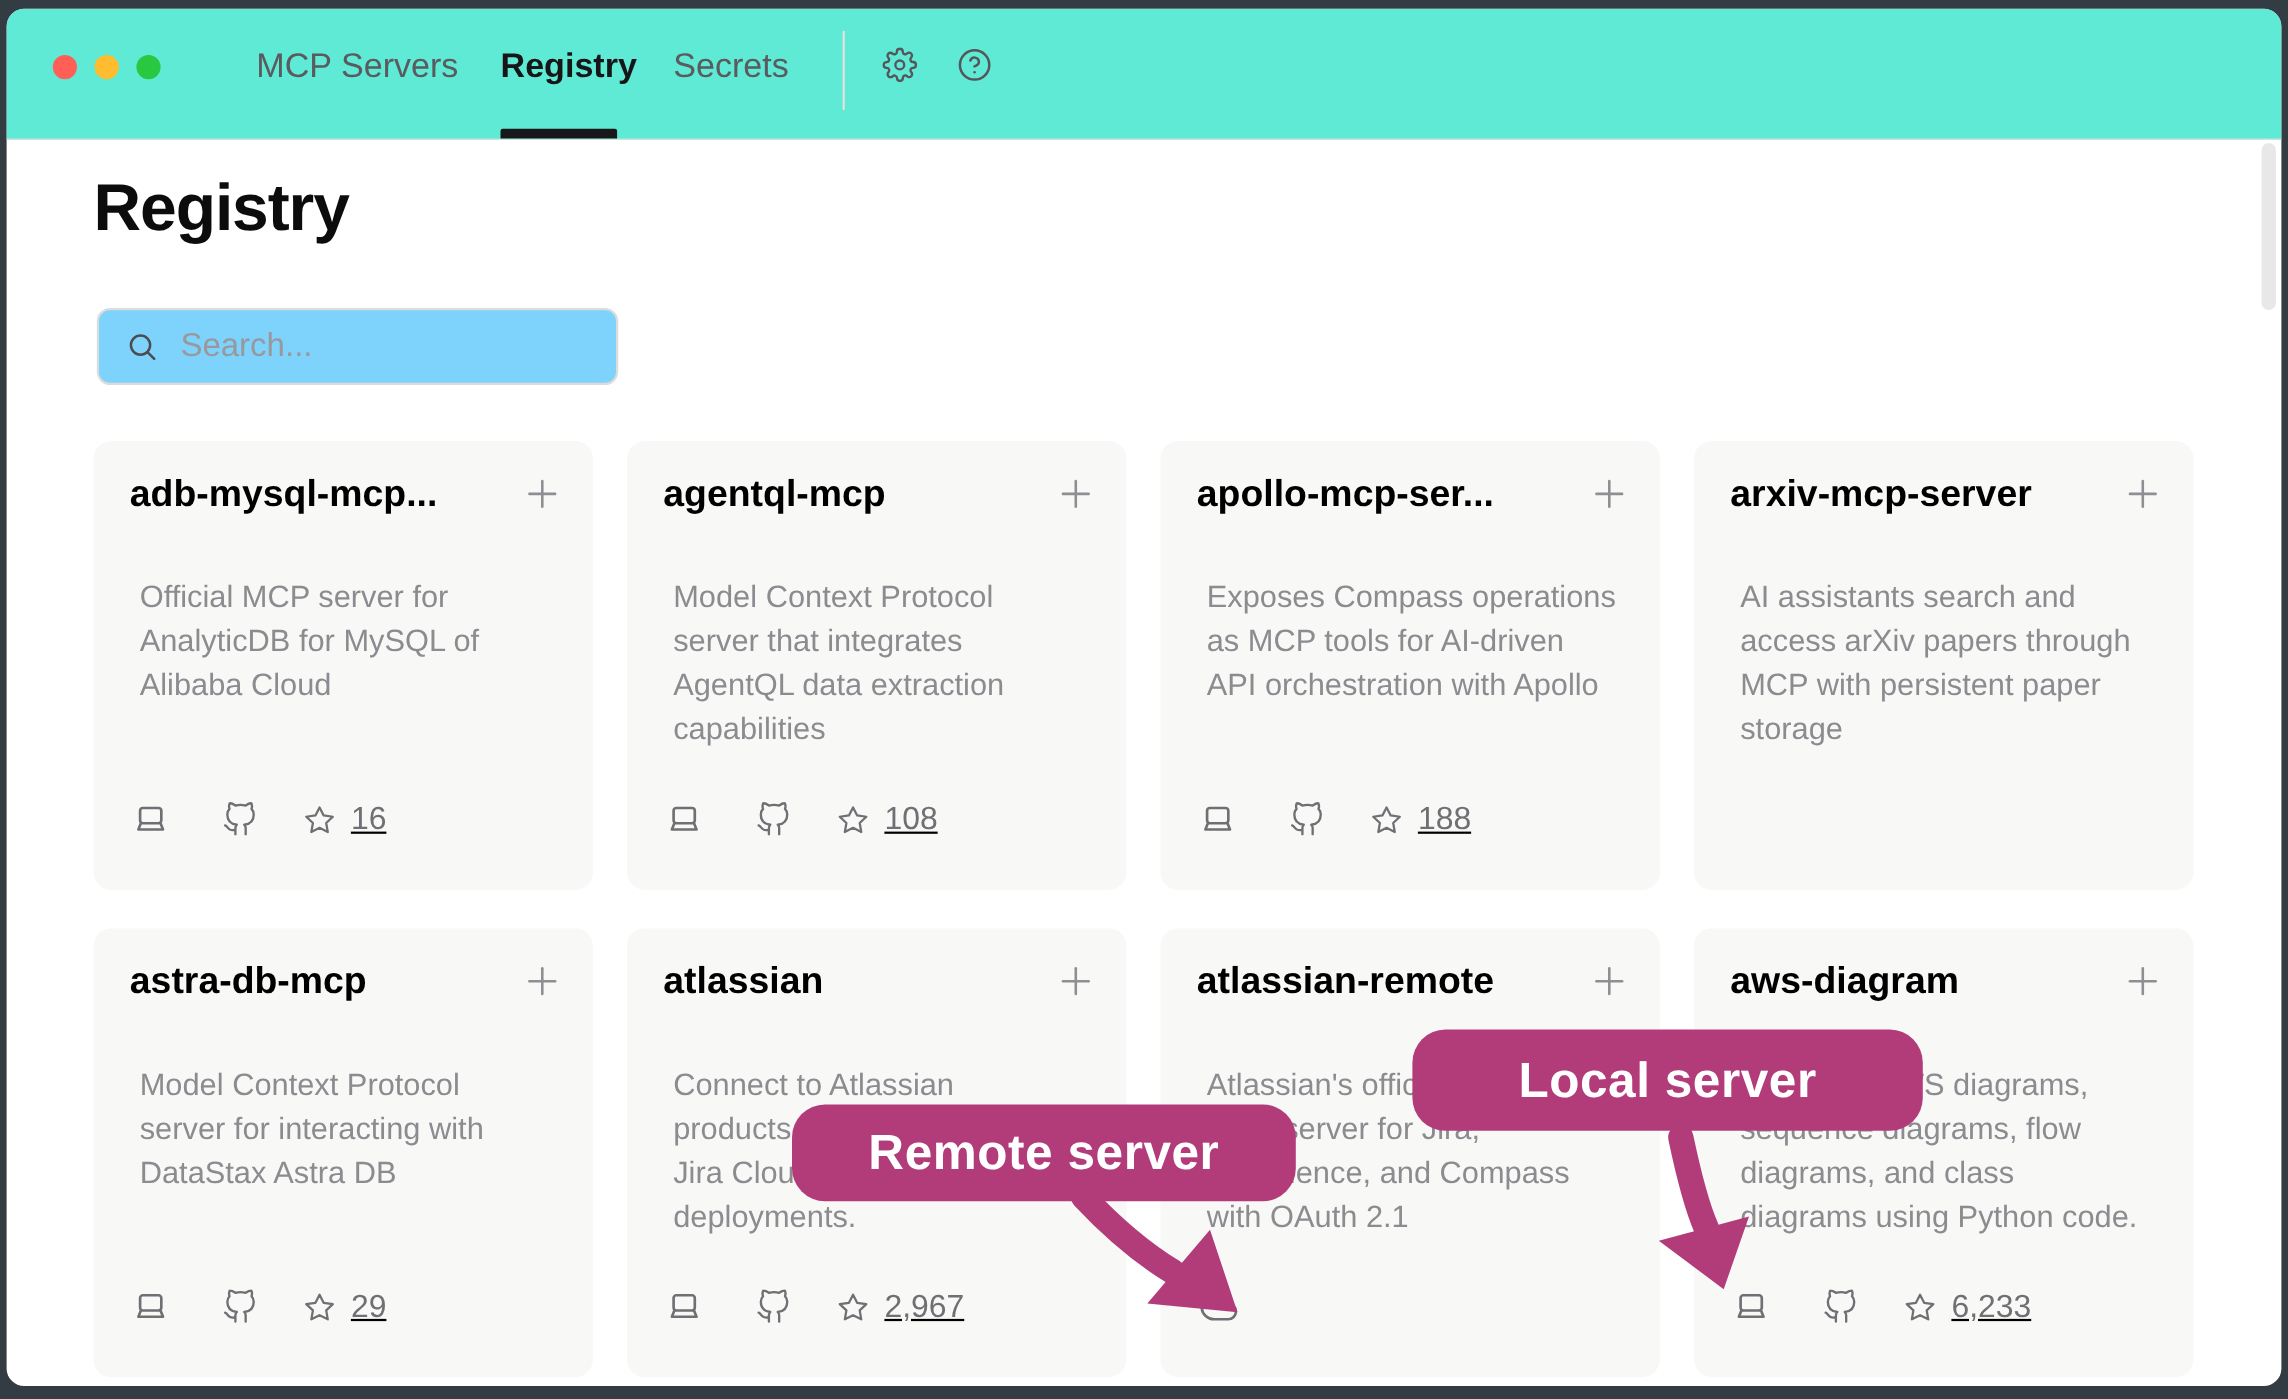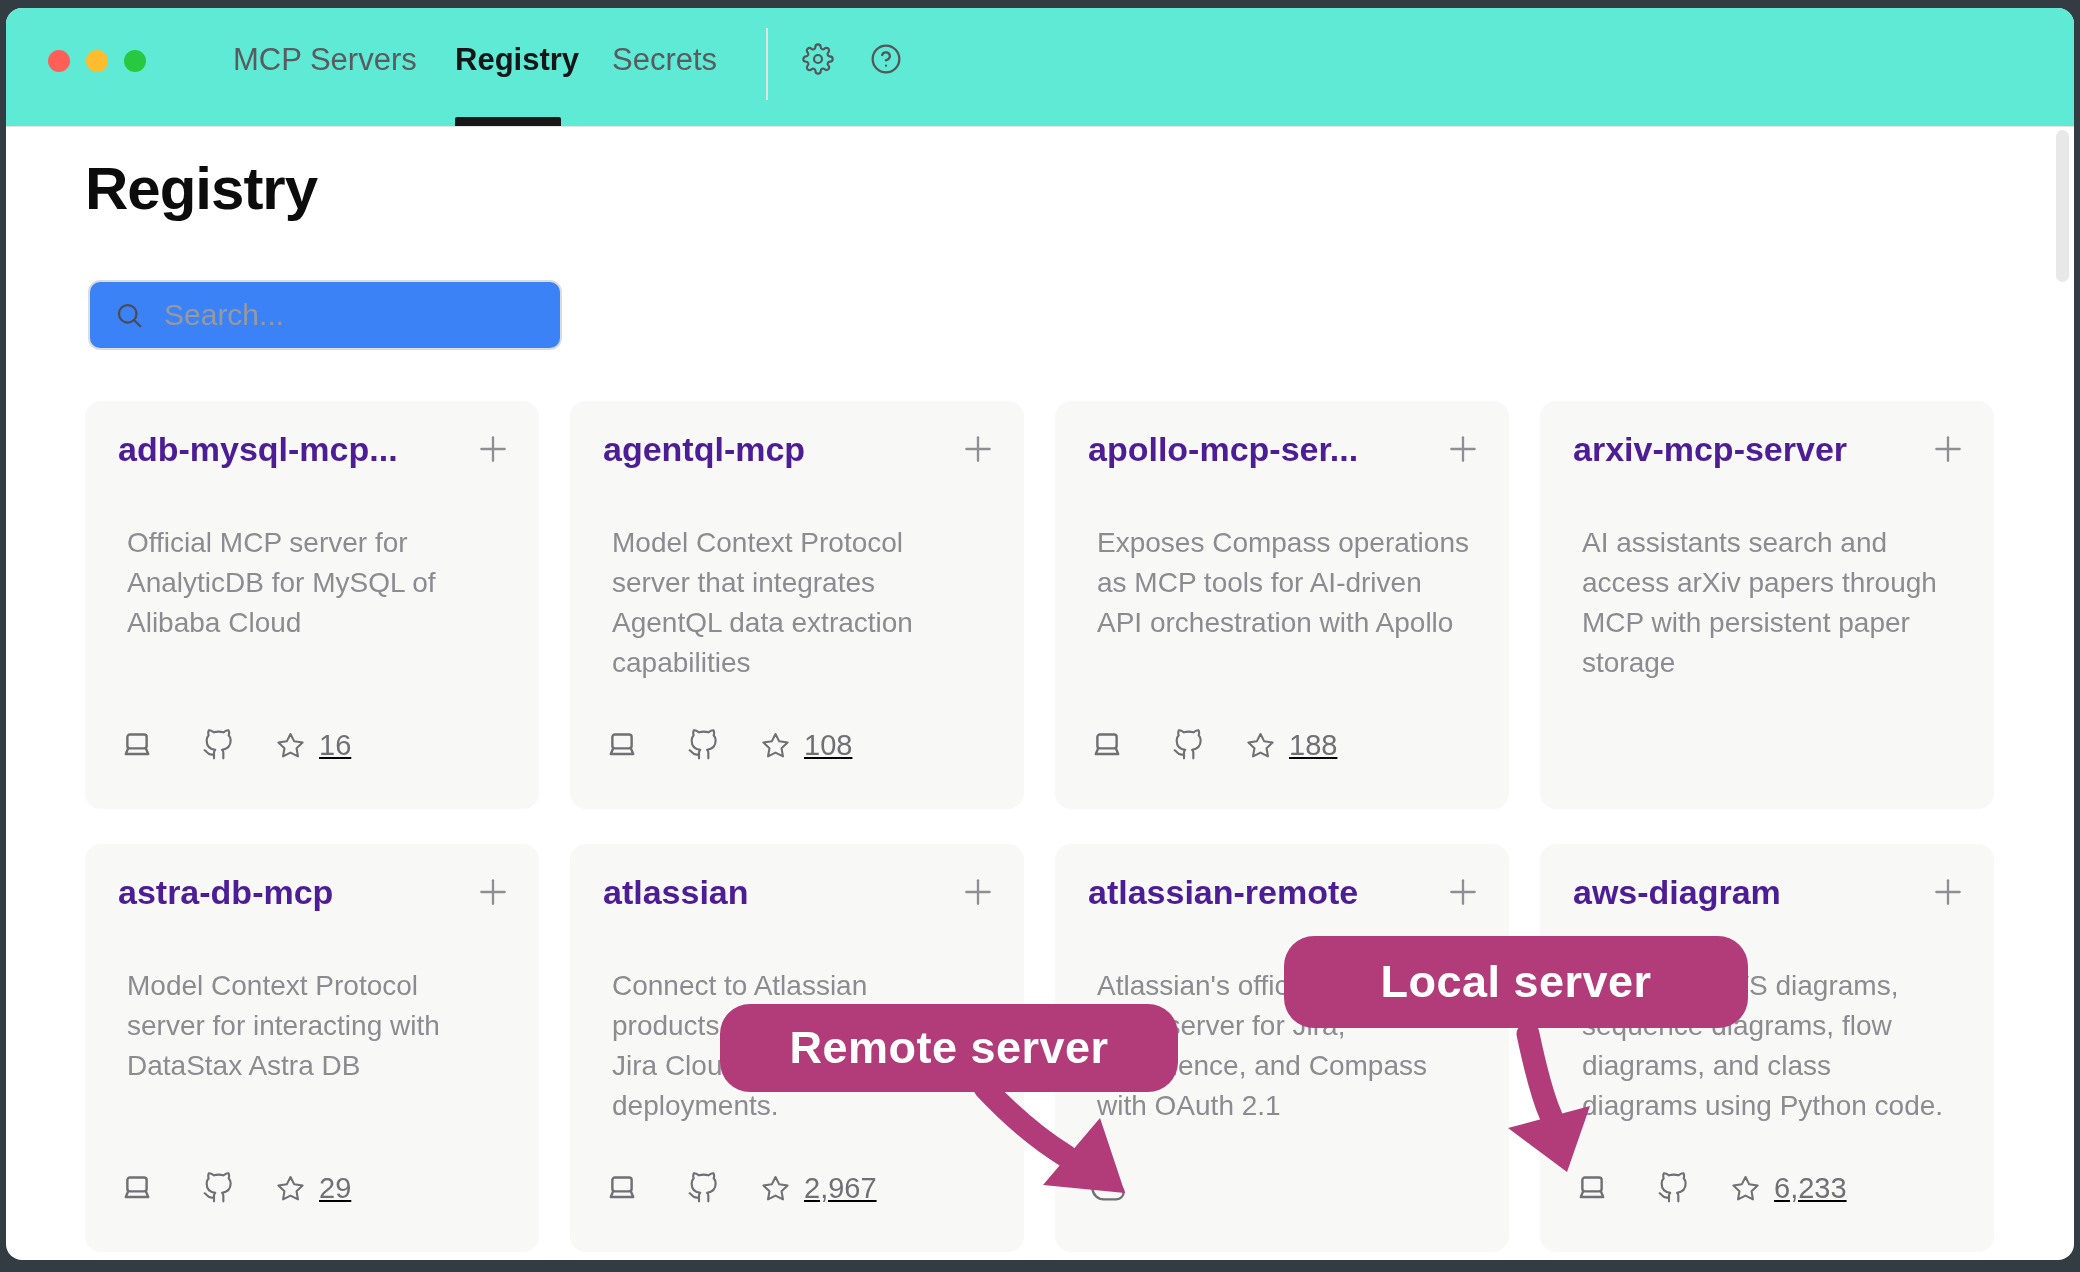--- a/index.html
+++ b/index.html
@@ -22,35 +22,35 @@
   .tab-underline { position:absolute; left:449px; bottom:0; width:106px; height:9px;
                    background:#18181b; border-radius:2px 2px 0 0; }
   .hdr-divider { position:absolute; left:760px; top:20px; width:2px; height:72px; background:#e2e2e0; }
   .hdr-icon { position:absolute; top:35px; width:32px; height:32px; color:#55555a; }
 
   
   .page-title { position:absolute; left:79px; top:146px; font-size:60px; font-weight:700;
                 color:#0c0c0d; letter-spacing:-1px; }
 
   .searchbox { position:absolute; left:82px; top:272px; width:474px; height:70px;
-               background:#3b82f6; border:2px solid #dcdcdc; border-radius:12px;
+               background:#7dd3fc; border:2px solid #dcdcdc; border-radius:12px;
                display:flex; align-items:center; }
   .searchbox .mag { width:30px; height:30px; margin-left:24px; color:#4c4c50; flex:0 0 auto; }
   .searchbox input { border:0; outline:none; background:transparent; margin-left:20px;
                      font-size:30px; color:#333; width:380px;
                      font-family:"Liberation Sans","DejaVu Sans",sans-serif; }
   .searchbox input::placeholder { color:#98989d; }
 
   
   .grid { position:absolute; left:79px; top:393px; display:grid;
           grid-template-columns:repeat(4,454px); grid-auto-rows:408px; column-gap:31px; row-gap:35px; }
   .card { position:relative; background:#f8f8f7; border-radius:16px; }
   .card-head { position:absolute; top:26px; left:33px; right:26px; display:flex;
                justify-content:space-between; align-items:flex-start; }
-  .card-title { font-size:34px; font-weight:700; color:#4c1d95; line-height:44px; white-space:nowrap; }
+  .card-title { font-size:34px; font-weight:700; color:#000000; line-height:44px; white-space:nowrap; }
   .add-btn { width:40px; height:40px; color:#8e8e93; margin-top:2px; cursor:pointer; flex:0 0 auto; }
   .card-desc { position:absolute; top:122px; left:42px; right:30px; }
   .card-desc div { font-size:28px; line-height:40px; color:#8b8b90; white-space:nowrap; }
   .card-foot { position:absolute; left:33px; bottom:44px; height:40px; display:flex; align-items:center;text-decoration:underline; }
   .f-icon { color:#6f6f74; flex:0 0 auto; }
   .i-laptop { width:38px; height:34px; }
   .i-github { width:32px; height:32px; margin-left:46px; }
   .i-star   { width:29px; height:29px; margin-left:42px; }
   .i-cloud  { width:40px; height:34px; }
   .star-count { font-size:29px; color:#6f6f74; margin-left:14px; }

